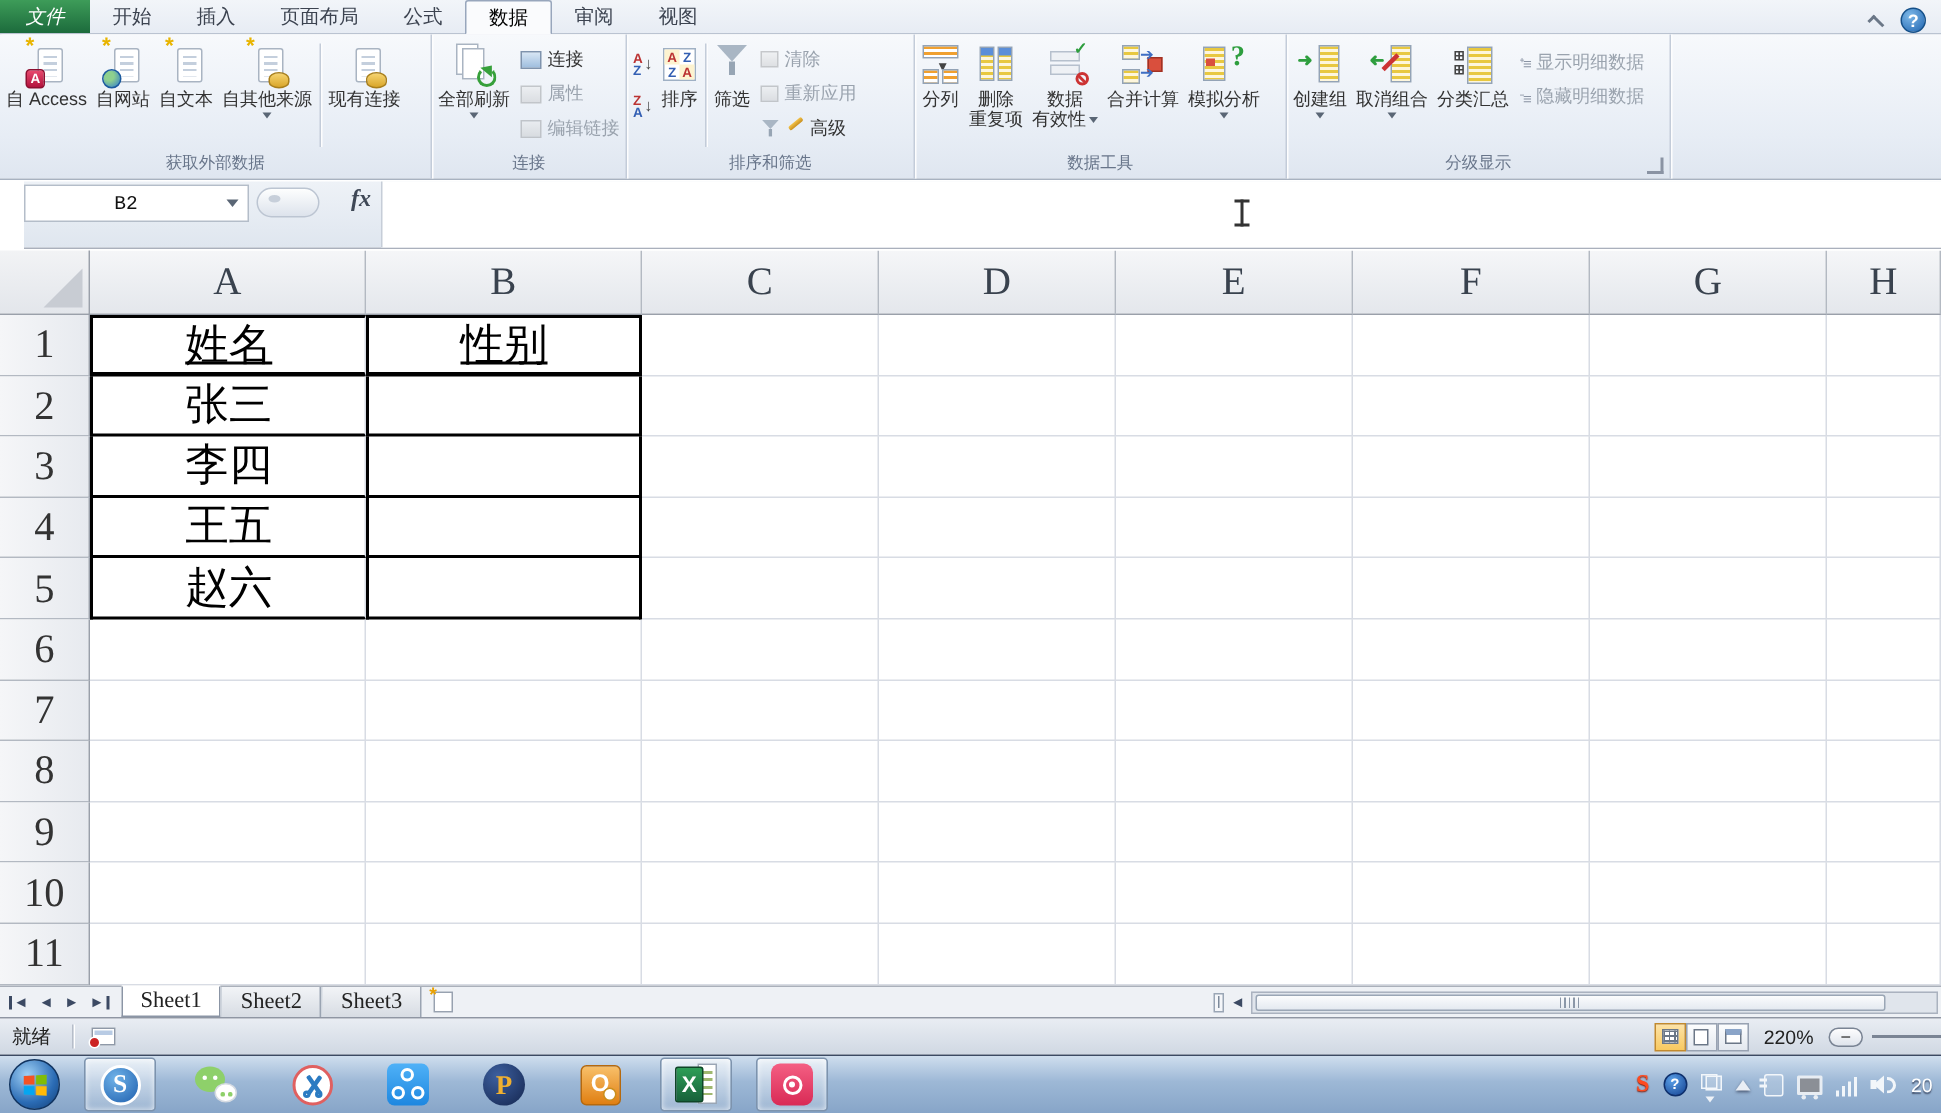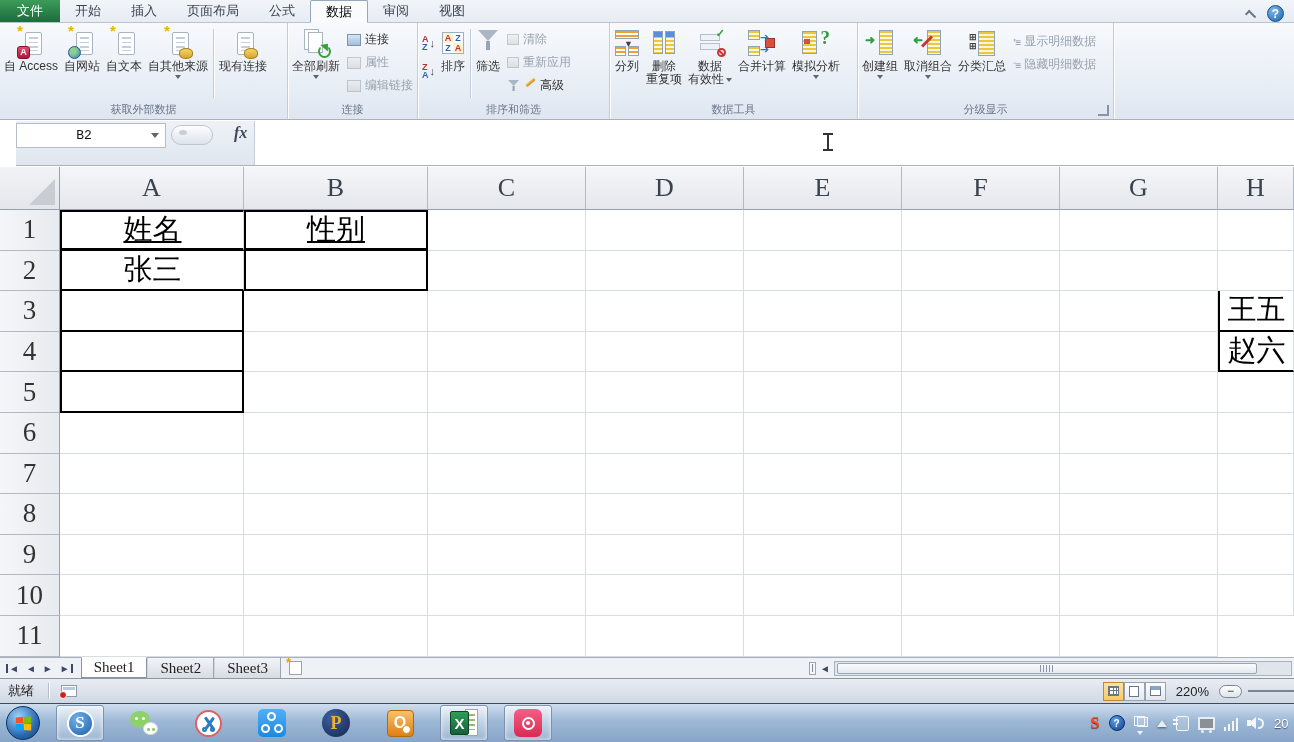--- a/index.html
+++ b/index.html
@@ -2,21 +2,21 @@
 <html><head>
 <meta charset="utf-8">
 <style>
   * { margin:0; padding:0; box-sizing:border-box; }
   html,body { width:1294px; height:742px; overflow:hidden; font-family:"Liberation Sans",sans-serif; background:#fff; }
   #stage { position:relative; width:1294px; height:742px; }
 
   
   .tabrow { position:absolute; top:0; left:0; width:100%; height:23px; background:linear-gradient(#f2f5f9,#e7ecf4); border-bottom:1px solid #bac3d1; display:flex; align-items:flex-end; }
   .tab { height:22px; padding:0 15px; display:flex; align-items:center; font-size:13px; color:#3c4350; cursor:default; }
-  .tab.file { background:linear-gradient(#3f9e5a,#1c6b3c); color:#fff; height:23px; padding:0 17px; }
+  .tab.file { background:linear-gradient(#3f9e5a,#1c6b3c); color:#fff; height:23px; padding:0 17px;font-style:italic; }
   .tab.active { background:#fafbfd; border:1px solid #98a6bc; border-bottom:1px solid #fafbfd; border-radius:2px 2px 0 0; color:#000; margin-bottom:-1px; height:23px; }
   .tabrow-right { margin-left:auto; display:flex; align-items:center; gap:10px; padding-right:10px; }
   .chev { width:10px; height:6px; border-left:2px solid #6b7787; border-top:2px solid #6b7787; transform:rotate(45deg) translateY(2px); }
   .helpbtn { width:17px; height:17px; border-radius:50%; background:radial-gradient(circle at 35% 30%,#7db8e8,#1f64b0); color:#fff; font-size:12px; font-weight:bold; display:flex; align-items:center; justify-content:center; border:1px solid #155089; }
 
   
   .ribbon { position:absolute; top:23px; left:0; width:100%; height:97px; background:linear-gradient(#f7f9fc,#e7edf5 70%,#dfe6f0); border-bottom:1px solid #a8b2c0; display:flex; }
   .rgroup { position:relative; display:flex; flex-direction:column; border-right:1px solid #c3ccd9; box-shadow:1px 0 0 #fdfdfe; }
   .rgroup .gcontent { flex:1; display:flex; align-items:stretch; padding:2px 1px 0 1px; }
   .rgroup .glabel { height:17px; text-align:center; font-size:11px; color:#68758a; line-height:14px; }
@@ -551,20 +551,21 @@
         <div class="cell"></div>
         <div class="cell"></div>
         <div class="cell bl2 bb2">张三</div>
         <div class="cell bl2 br2 bb2"></div>
         <div class="cell"></div>
         <div class="cell"></div>
         <div class="cell"></div>
         <div class="cell"></div>
         <div class="cell"></div>
         <div class="cell"></div>
+        <div class="cell bl2 bb2">李四</div>
         <div class="cell bl2 br2 bb2"></div>
         <div class="cell"></div>
         <div class="cell"></div>
         <div class="cell"></div>
         <div class="cell"></div>
         <div class="cell"></div>
         <div class="cell"></div>
         <div class="cell bl2 bb2">王五</div>
         <div class="cell bl2 br2 bb2"></div>
         <div class="cell"></div>

